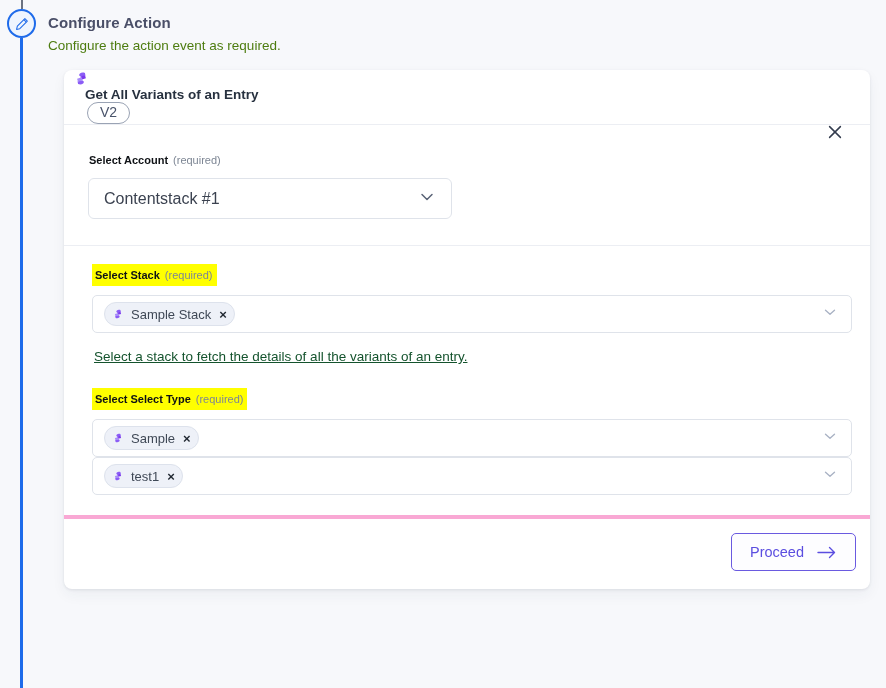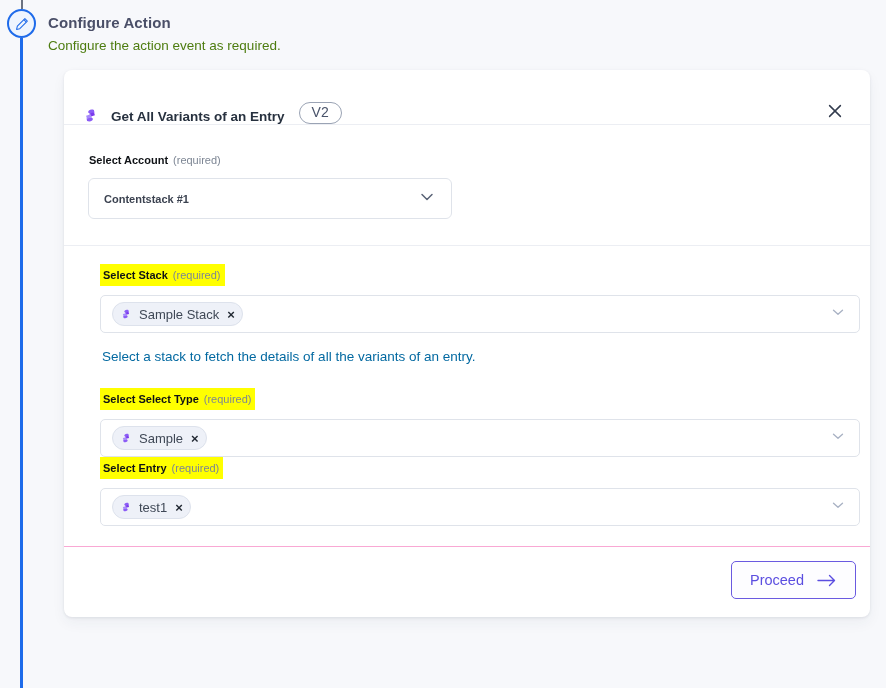--- a/index.html
+++ b/index.html
@@ -75,23 +75,24 @@
     width: 806px;
     background: #ffffff;
     border-radius: 8px;
     box-shadow: 0 1px 3px rgba(40,50,80,.10), 0 6px 14px rgba(40,50,80,.05);
     overflow: hidden;
   }
 
   .card-head {
     height: 55px;
     display: flex;
-    align-items: flex-end;
-    padding: 0 22px 0 18px;
+    align-items: flex-start;
+    padding: 0 22px 0 9px;
     border-bottom: 1px solid #eceef3;
+    flex-direction: column;
   }
   .cs-logo { flex: 0 0 auto; display: flex; align-items: center; }
   .card-title {
     font-size: 13.5px;
     font-weight: bold;
     color: #27313f;
     margin-left: 12px;
     white-space: nowrap;
   }
   .version-badge {
@@ -109,22 +110,22 @@
     display: flex; align-items: center; justify-content: center;
     cursor: pointer;
   }
 
   
   .section-account {
     padding: 26px 22px 26px 24px;
     border-bottom: 1px solid #eceef3;
   }
   .section-fields {
-    padding: 18px 22px 20px 36px;
-    border-bottom: 1px solid #f9a8d4;
+    padding: 18px 22px 20px 28px;
+    border-bottom: 4px solid #f9a8d4;
   }
   .section-footer {
     padding: 14px 14px 18px;
     display: flex;
     justify-content: flex-end;
   }
 
   .field-label {
     font-size: 11px;
     line-height: 18px;
@@ -153,23 +154,22 @@
     height: 41px;
     border: 1px solid #dfe3ea;
     border-radius: 6px;
     background: #fff;
     display: flex;
     align-items: center;
     padding: 0 14px 0 15px;
     cursor: pointer;
   }
   .account-value {
-    font-size: 11px;
+    font-size: 16px;
     color: #3b4250;
-    font-weight: bold;
   }
   .account-select .chev { margin-left: auto; }
 
   
   .ms-field {
     width: 760px;
     min-height: 38px;
     border: 1px solid #dfe3ea;
     border-radius: 5px;
     background: #fff;
@@ -199,23 +199,24 @@
   .chip-x {
     font-size: 13px;
     color: #1f2630;
     line-height: 1;
     cursor: pointer;
     font-weight: bold;
   }
 
   .help-text {
     font-size: 13.5px;
-    color: #0369a1;
+    color: #14532d;
     line-height: 19px;
     margin: 14px 0 22px 2px;
+    text-decoration: underline;
   }
   .help-text.last { margin-bottom: 4px; }
 
   
   .proceed-btn {
     display: inline-flex;
     align-items: center;
     gap: 13px;
     height: 38px;
     padding: 0 18px;
@@ -324,23 +325,20 @@
         <span class="chip-label">Sample</span>
         <span class="chip-x">×</span>
       </span>
       <span class="chev">
         <svg width="18" height="18" viewBox="0 0 20 20">
           <path d="M5 8l5 4.5L15 8" stroke="#a9b2c4" stroke-width="1.5" fill="none" stroke-linecap="round" stroke-linejoin="round"></path>
         </svg>
       </span>
     </div>
 
-    <div class="field-label">
-      <span class="hl"><span class="label-strong">Select Entry</span><span class="label-req">(required)</span></span>
-    </div>
     <div class="ms-field">
       <span class="chip">
         <span class="chip-icon">
           <svg width="12" height="12" viewBox="0 0 24 24">
             <path d="M16.8 4.2c-2.2-1.1-5.2-.9-7 .6-1.3 1.1-1.5 2.8-.3 3.8.9.8 2.3.8 3.5.5l4.6-1.2-.8-3.7z" fill="#8b5cf6"></path>
             <path d="M7.2 19.8c2.2 1.1 5.2.9 7-.6 1.3-1.1 1.5-2.8.3-3.8-.9-.8-2.3-.8-3.5-.5l-4.6 1.2.8 3.7z" fill="#8b5cf6"></path>
             <path d="M10.5 9.2l6.5-1.8 1.2 4.4-6.6 1.8z" fill="#7c3aed"></path>
             <path d="M5.8 12.2l6.6-1.8 1.2 4.4-6.6 1.8z" fill="#a78bfa"></path>
           </svg>
         </span>

